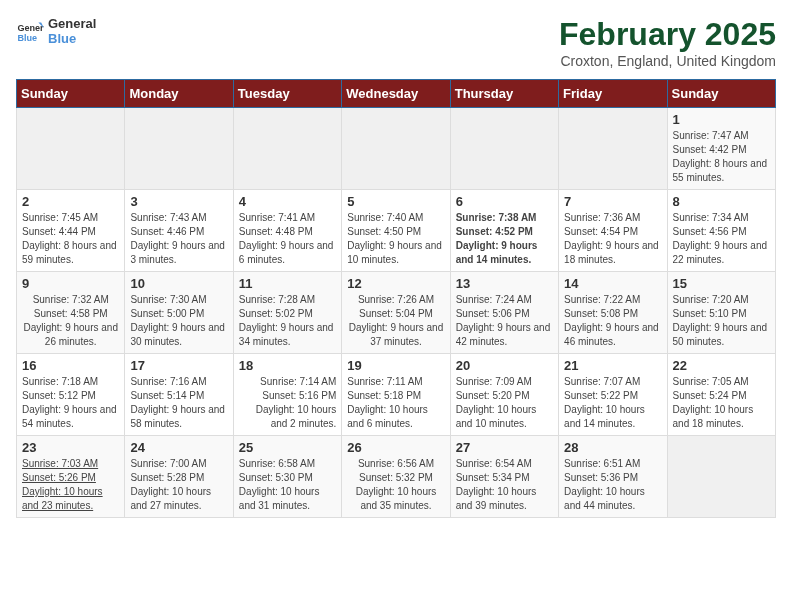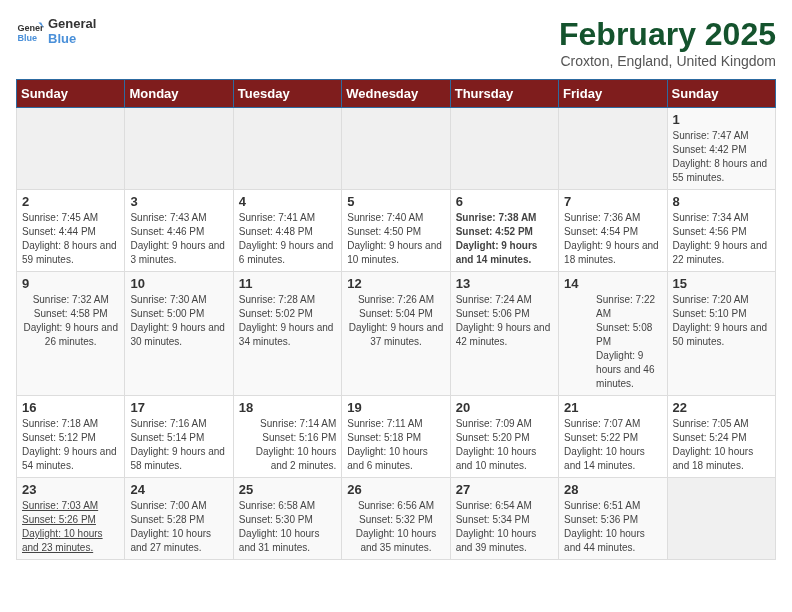--- a/index.html
+++ b/index.html
@@ -204,21 +204,21 @@
 Daylight: 9 hours and 37 minutes.</div>
         </td>
         <td>
           <span class="day-num">13</span>
           <div class="day-info" style="white-space: pre-line;">Sunrise: 7:24 AM
 Sunset: 5:06 PM
 Daylight: 9 hours and 42 minutes.</div>
         </td>
         <td>
           <span class="day-num">14</span>
-          <div class="day-info" style="white-space: pre-line; margin-left: 32px;">Sunrise: 7:22 AM
+          <div class="day-info" style="white-space: pre-line;">Sunrise: 7:22 AM
 Sunset: 5:08 PM
 Daylight: 9 hours and 46 minutes.</div>
         </td>
         <td>
           <span class="day-num">15</span>
           <div class="day-info" style="white-space: pre-line;">Sunrise: 7:20 AM
 Sunset: 5:10 PM
 Daylight: 9 hours and 50 minutes.</div>
         </td>
       </tr>

